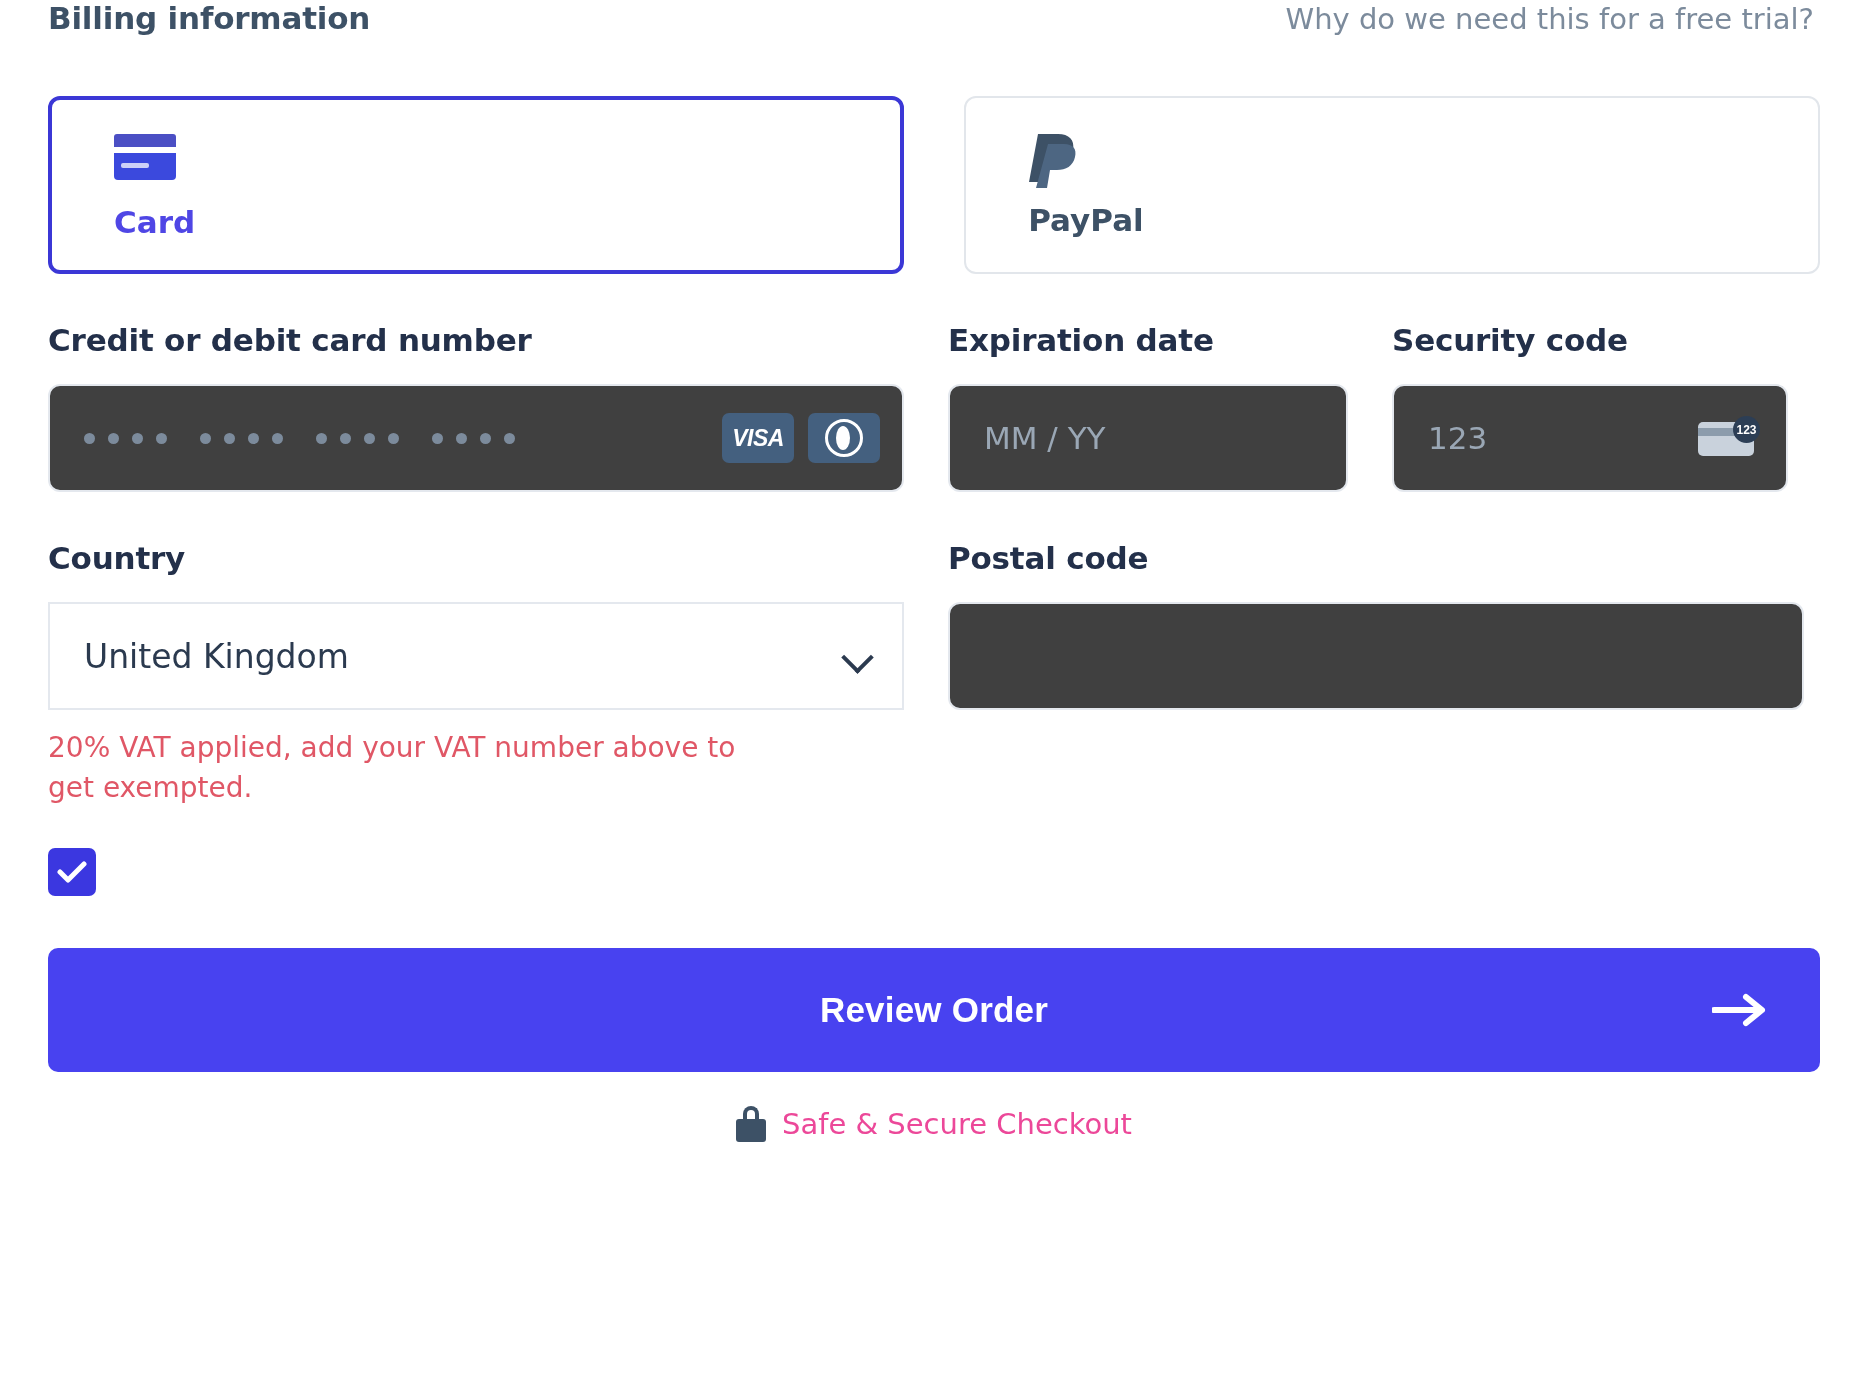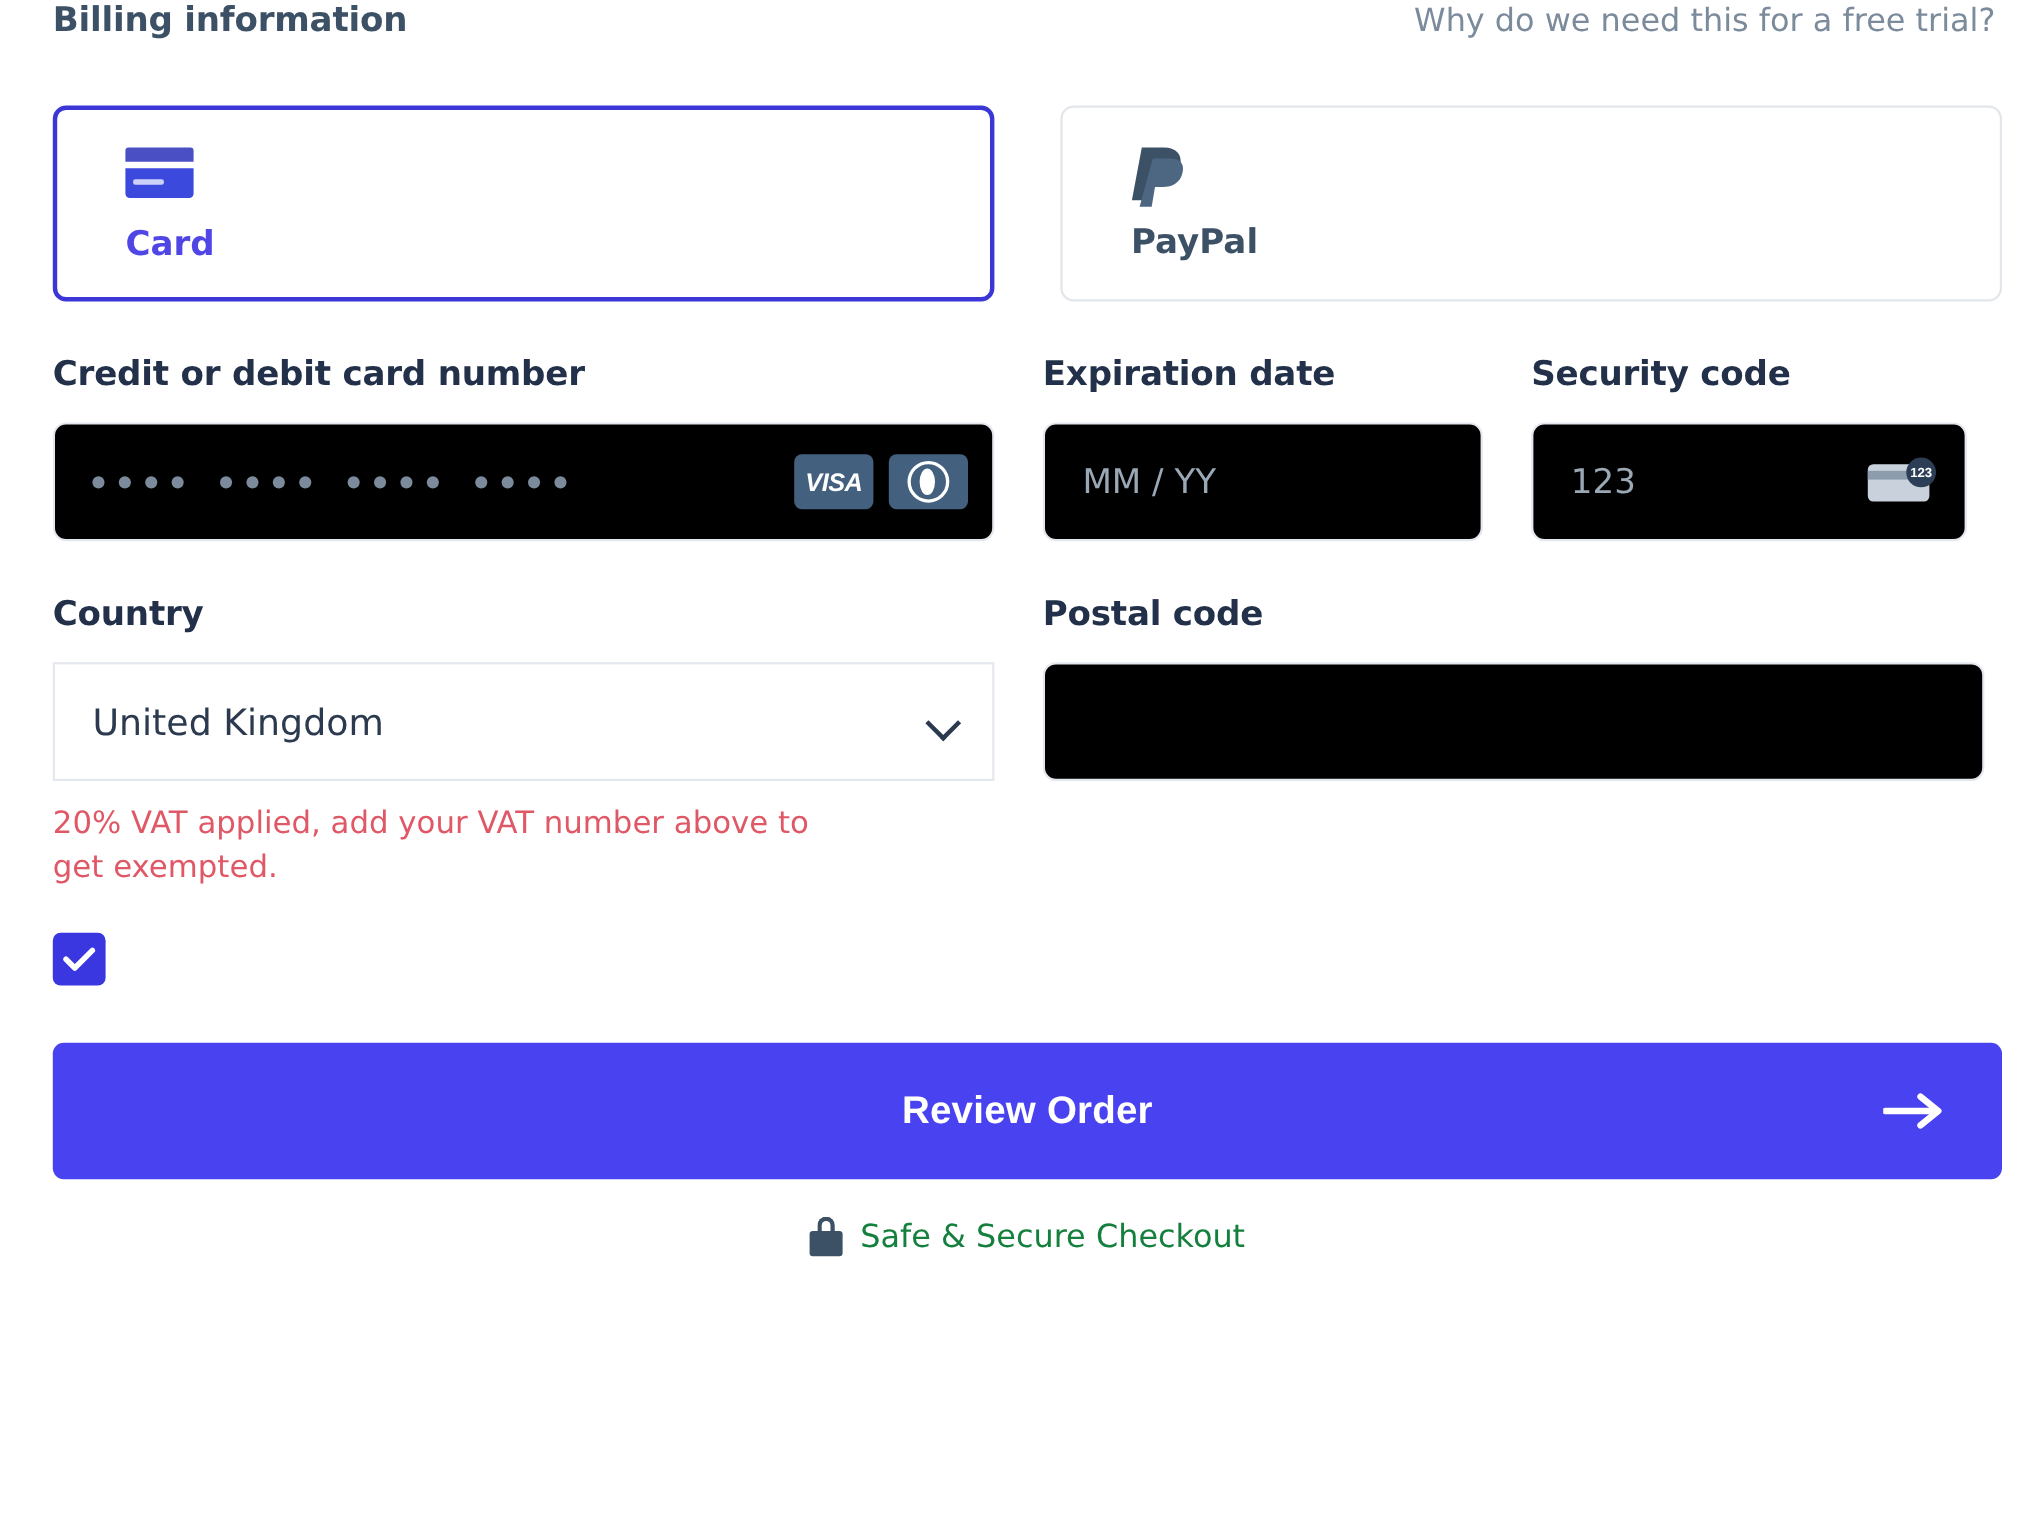--- a/index.html
+++ b/index.html
@@ -93,21 +93,21 @@
     font-size: 31px;
     font-weight: bold;
     color: #23304a;
     margin-bottom: 26px;
     letter-spacing: -0.2px;
   }
   .input-box {
     height: 108px;
     border: 2px solid #e4e8ee;
     border-radius: 12px;
-    background: #000000;
+    background: #404040;
     display: flex;
     align-items: center;
     padding: 0 22px 0 34px;
     position: relative;
   }
   .col-card { width: 856px; }
   .col-exp  { width: 400px; }
   .col-cvv  { width: 396px; }
   .col-country { width: 856px; }
   .col-postal  { width: 856px; }
@@ -237,21 +237,21 @@
   }
   .lock .shackle {
     position: absolute; left: 7px; top: 0; width: 16px; height: 16px;
     border: 4px solid #3d5166; border-bottom: none;
     border-radius: 8px 8px 0 0;
   }
   .lock .bodyl {
     position: absolute; left: 0; top: 13px; width: 30px; height: 23px;
     background: #3d5166; border-radius: 3px;
   }
-  .secure-text { font-size: 29px; color: #15803d; }
+  .secure-text { font-size: 29px; color: #ec4899; }
 </style>
 </head>
 <body>
 
 <div class="page">
   <div class="inner">
 
     <div class="header-row">
       <div class="section-title">Billing information</div>
       <div class="why-link">Why do we need this for a free trial?</div>

